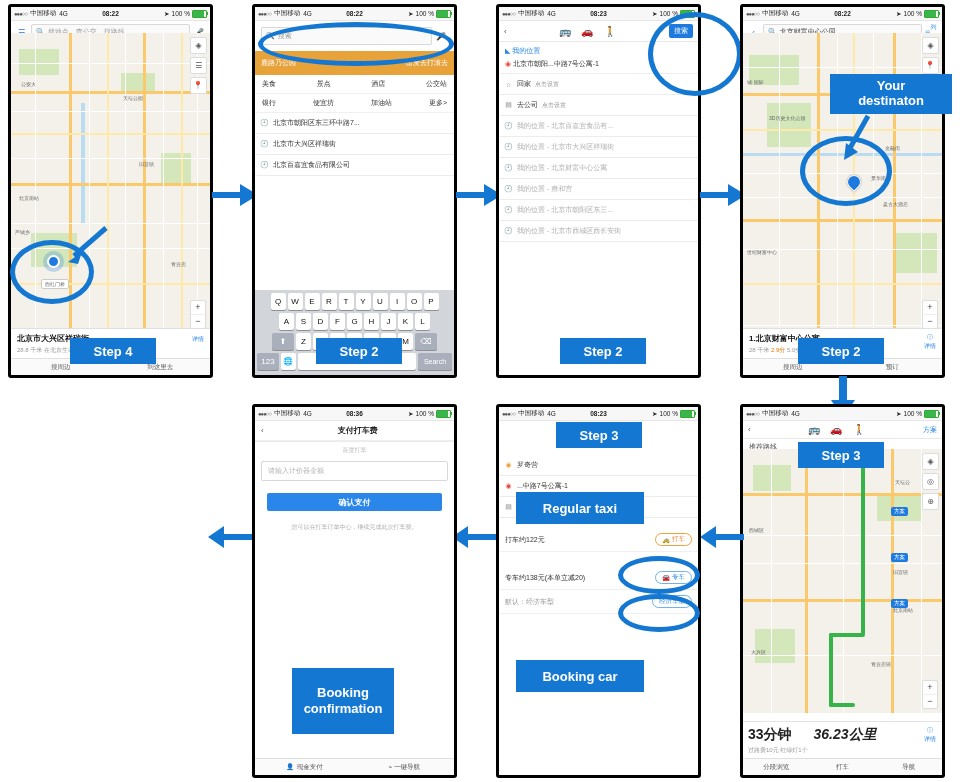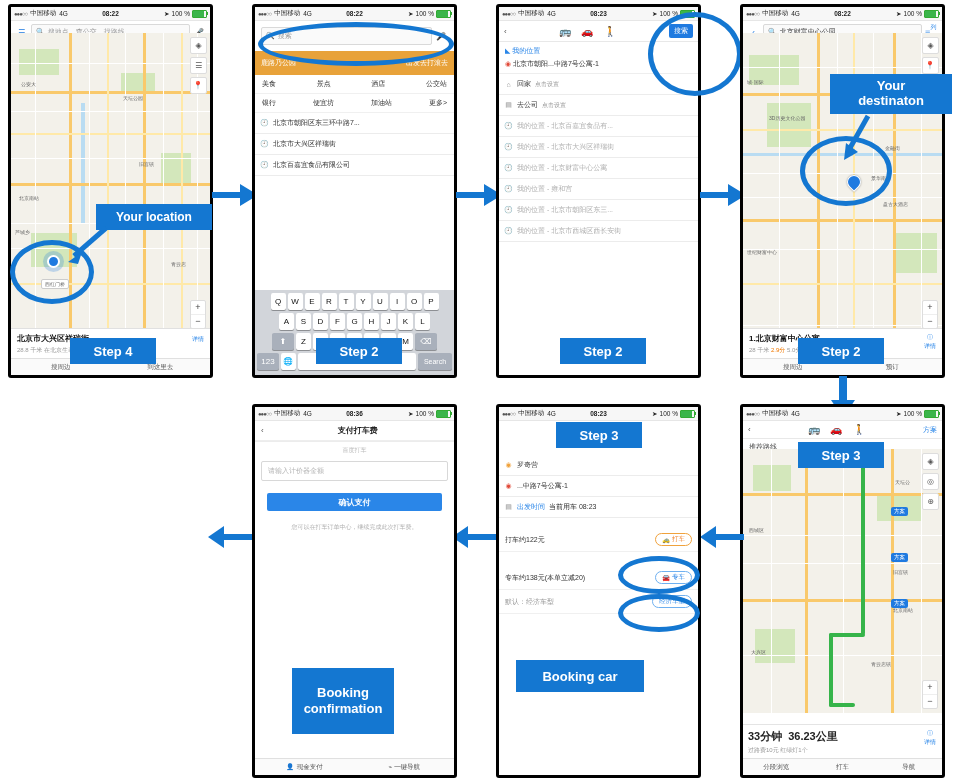--- a/index.html
+++ b/index.html
@@ -57,21 +57,21 @@
 
   .tabbar{position:absolute;left:0;right:0;bottom:0;height:16px;background:#fafafa;border-top:1px solid #e0e0e0;display:flex;align-items:center;font-size:6.5px;color:#555;}
   .tabbar div{flex:1;text-align:center;}
 
   .navbar{display:flex;align-items:center;justify-content:space-between;padding:3px 5px;background:#fff;border-bottom:1px solid #e8e8e8;}
   .mode-icons{display:flex;gap:10px;align-items:center;color:#777;font-size:10px;}
   .mode-icons .act{color:#1f7ae0;}
   .btn-blue{background:#1f7ae0;color:#fff;border-radius:2px;font-size:7px;padding:2px 5px;}
 
   .route-card{position:absolute;left:0;right:0;bottom:16px;background:#fff;border-top:1px solid #e4e4e4;padding:4px 5px;font-size:7px;}
-  .big{font-size:11px;font-weight:bold;color:#222;}
+  .big{font-size:14px;font-weight:bold;color:#222;}
   .orange{color:#f07800;}
   .muted{color:#999;font-size:6px;}
 
   .divider{height:1px;background:#ececec;}
 
   
   .pay-head{display:flex;align-items:center;padding:4px 6px;border-bottom:1px solid #eee;font-size:8px;color:#222;}
   .driver{display:flex;align-items:center;gap:6px;padding:6px;}
   .avatar{width:26px;height:26px;border-radius:3px;background:#6b7b8c;position:relative;overflow:hidden;}
   .avatar:before{content:"";position:absolute;left:6px;top:13px;width:14px;height:13px;border-radius:7px 7px 0 0;background:#f1cfae;}
@@ -181,21 +181,20 @@
         <div style="position:absolute;right:6px;top:6px;color:#2a86e8;font-size:6px;">详情</div>
       </div>
       <div class="tabbar">
         <div>搜周边</div>
         <div>到这里去</div>
       </div>
     </div>
   </div>
 
   <div class="ann-circle" style="left:10px;top:240px;width:84px;height:64px;"></div>
-  <div class="ann-box" style="left:96px;top:204px;width:116px;height:26px;font-size:12px;">Your location</div>
   <svg class="ann-arrow" style="left:62px;top:222px;width:48px;height:42px;">
       <path d="M44 6 L12 34" stroke="#1477d1" stroke-width="5" fill="none"></path>
       <path d="M6 40 L20 30 L16 42 Z" fill="#1477d1"></path>
     </svg>
   <div class="ann-box" style="left:70px;top:338px;width:86px;height:26px;">Step 4</div>
 
   <svg style="position:absolute;left:212px;top:178px;width:48px;height:34px;">
       <path d="M0 14 L28 14 L28 6 L46 17 L28 28 L28 20 L0 20 Z" fill="#1477d1"></path>
     </svg>
 
@@ -531,21 +530,21 @@
           <div class="sidebtn">◎</div>
           <div class="sidebtn">⊕</div>
         </div>
         <div class="zoomctl" style="bottom:4px;">
           <div>+</div>
           <div>−</div>
         </div>
       </div>
       <div class="route-card">
         <span class="big">33分钟</span>
-        <span class="big" style="margin-left:4px;">36.23公里</span>
+        <span class="big" style="margin-left:20px;font-style:italic;">36.23公里</span>
         <div class="muted" style="margin-top:2px;">过路费10元  红绿灯1个</div>
         <div style="position:absolute;right:6px;top:4px;color:#2a86e8;font-size:6px;text-align:center;">
           <div>ⓘ</div>
           <div>详情</div>
         </div>
       </div>
       <div class="tabbar">
         <div>分段浏览</div>
         <div>打车</div>
         <div>导航</div>
@@ -605,20 +604,21 @@
       </div>
       <div class="tx-row" style="color:#999;">
         <span>默认：经济车型</span>
         <span class="tx-btn blue">
             <span>经济车型</span>
           </span>
       </div>
     </div>
   </div>
   <div class="ann-box" style="left:556px;top:422px;width:86px;height:26px;">Step 3</div>
+  <div class="ann-box" style="left:516px;top:492px;width:128px;height:32px;">Regular taxi</div>
   <div class="ann-circle" style="left:618px;top:556px;width:82px;height:38px;"></div>
   <div class="ann-circle" style="left:618px;top:594px;width:82px;height:38px;"></div>
   <div class="ann-box" style="left:516px;top:660px;width:128px;height:32px;">Booking car</div>
 
   <svg style="position:absolute;left:452px;top:520px;width:44px;height:34px;">
       <path d="M44 14 L16 14 L16 6 L0 17 L16 28 L16 20 L44 20 Z" fill="#1477d1"></path>
     </svg>
 
   <div class="phone" style="left:252px;top:404px;width:205px;height:374px;">
     <div class="screen">

